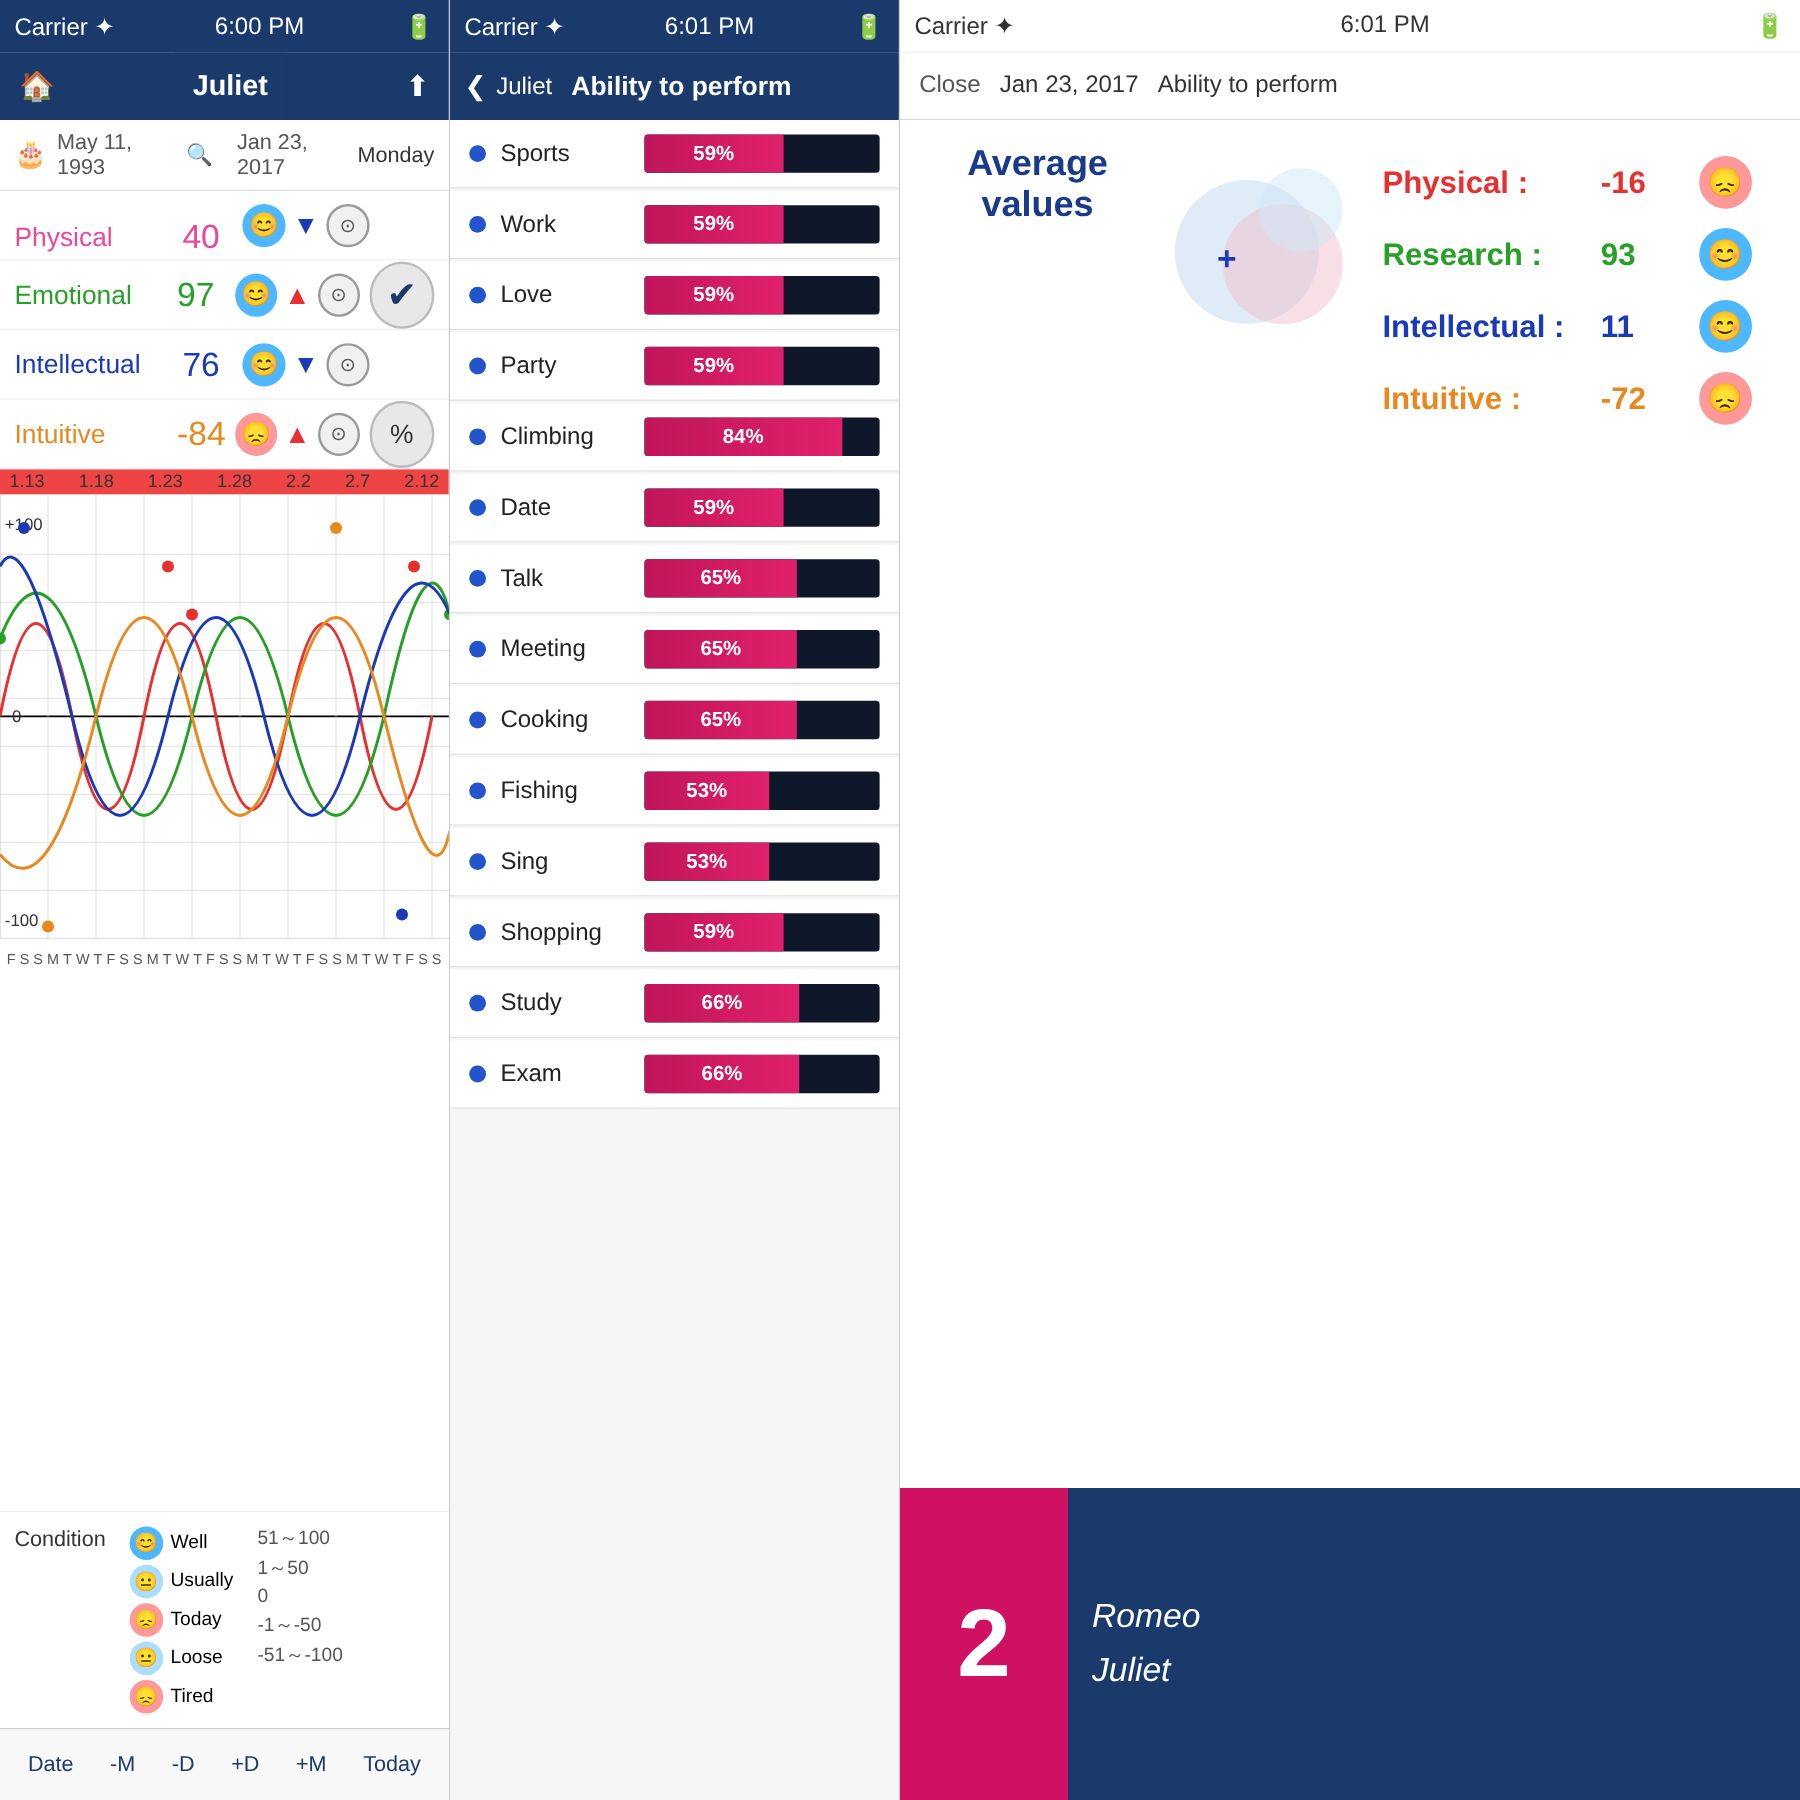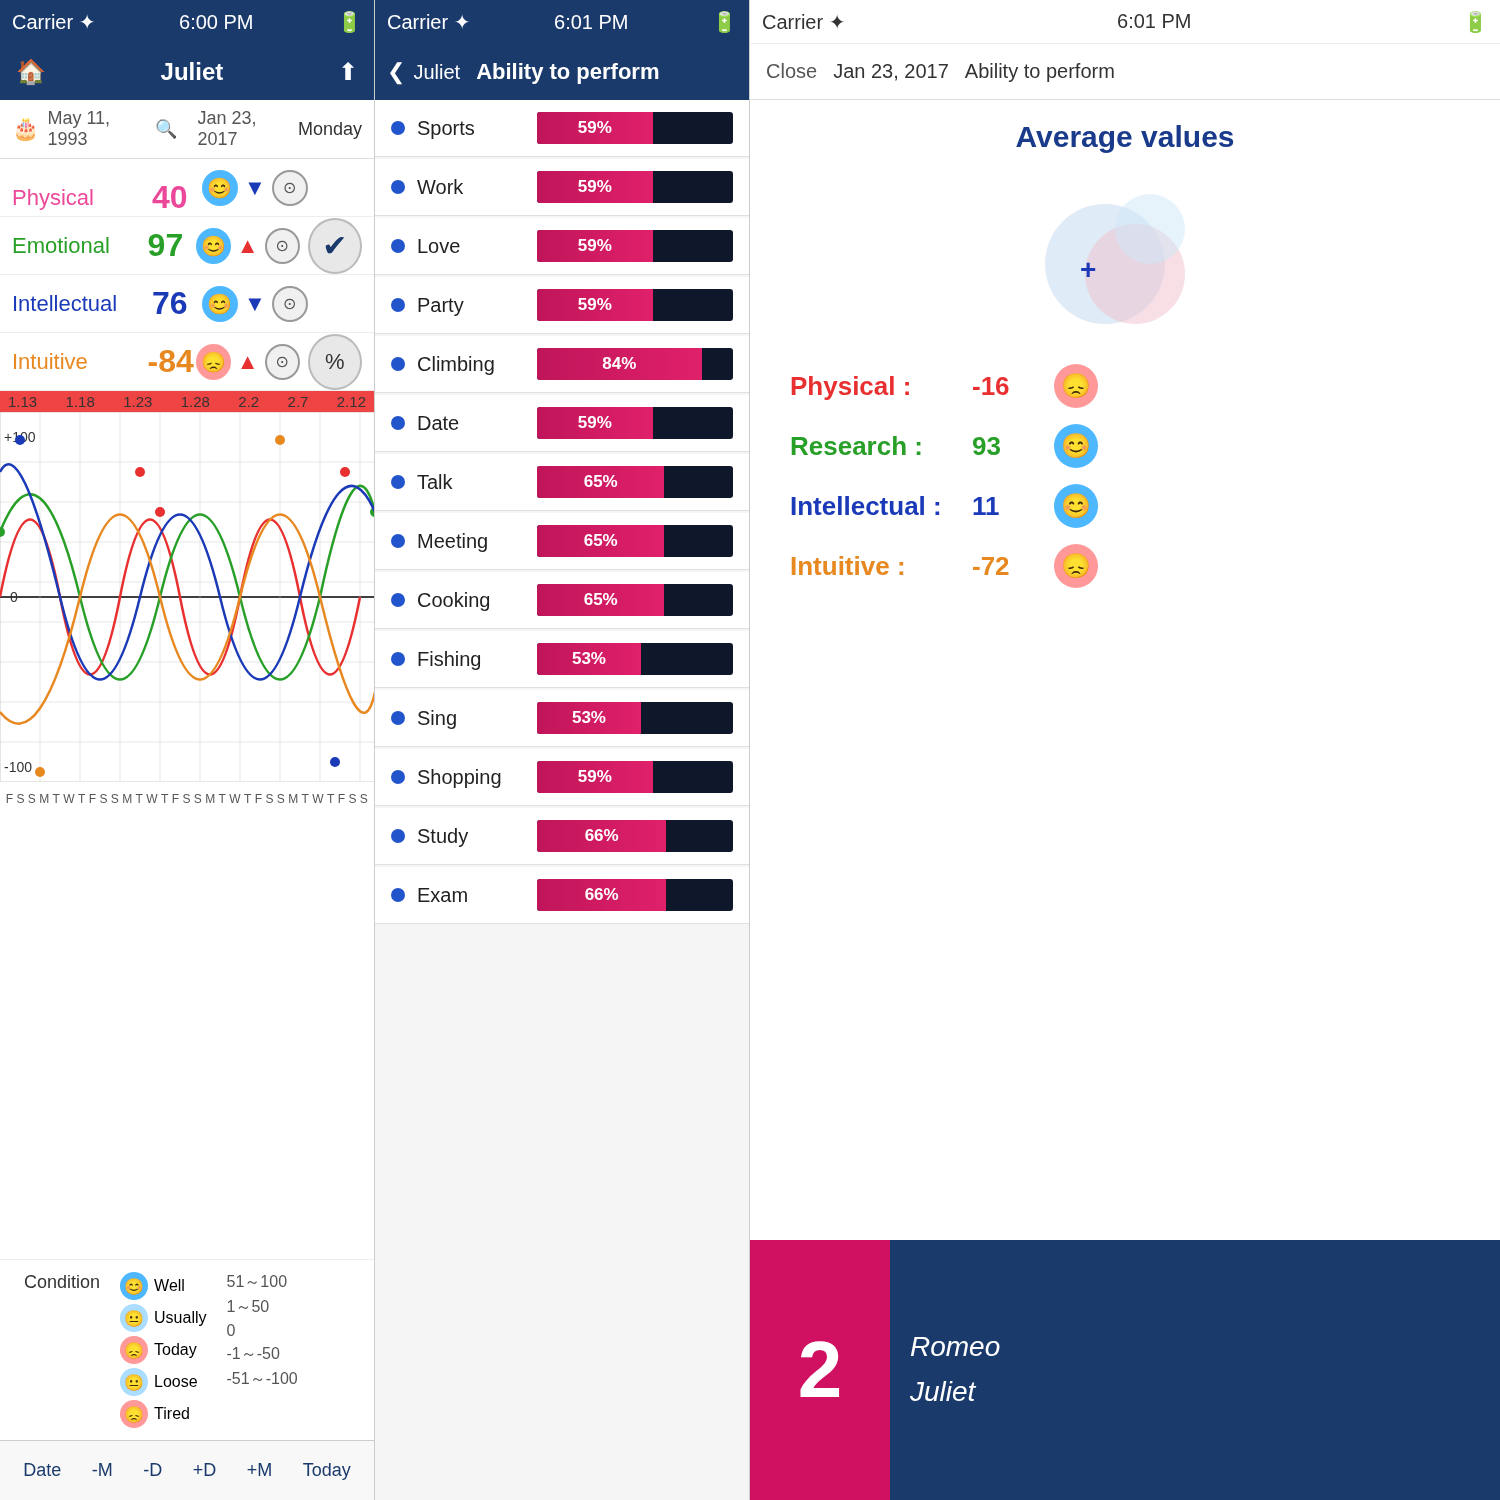--- a/index.html
+++ b/index.html
@@ -96,22 +96,22 @@
       height: 58px;
     }
 
     .bio-label {
       font-size: 22px;
       font-weight: 500;
       width: 140px;
     }
 
     .bio-value {
-      font-size: 32px;
-      font-weight: 700;
+      font-size: 28px;
+      font-weight: 400;
       width: 50px;
     }
 
     .bio-emoji {
       width: 36px;
       height: 36px;
       border-radius: 50%;
       background: #4db8ff;
       display: flex;
       align-items: center;
@@ -202,21 +202,21 @@
       display: flex;
       justify-content: space-around;
       padding: 2px 6px;
       font-size: 13px;
       color: #555;
       background: white;
     }
 
     
     .condition-area {
-      padding: 12px 24px;
+      padding: 12px 12px;
       background: #fff;
       border-top: 1px solid #eee;
     }
 
     .condition-title {
       font-size: 18px;
       color: #333;
       margin-bottom: 8px;
     }
 
@@ -415,21 +415,20 @@
 
     .p3-title {
       font-size: 20px;
       color: #333;
       font-weight: 500;
     }
 
     .p3-content {
       flex: 1;
       display: flex;
-      flex-direction: column;
       padding: 20px;
     }
 
     .avg-title {
       font-size: 30px;
       font-weight: 700;
       color: #1a3a8b;
       text-align: center;
       margin-bottom: 20px;
     }

